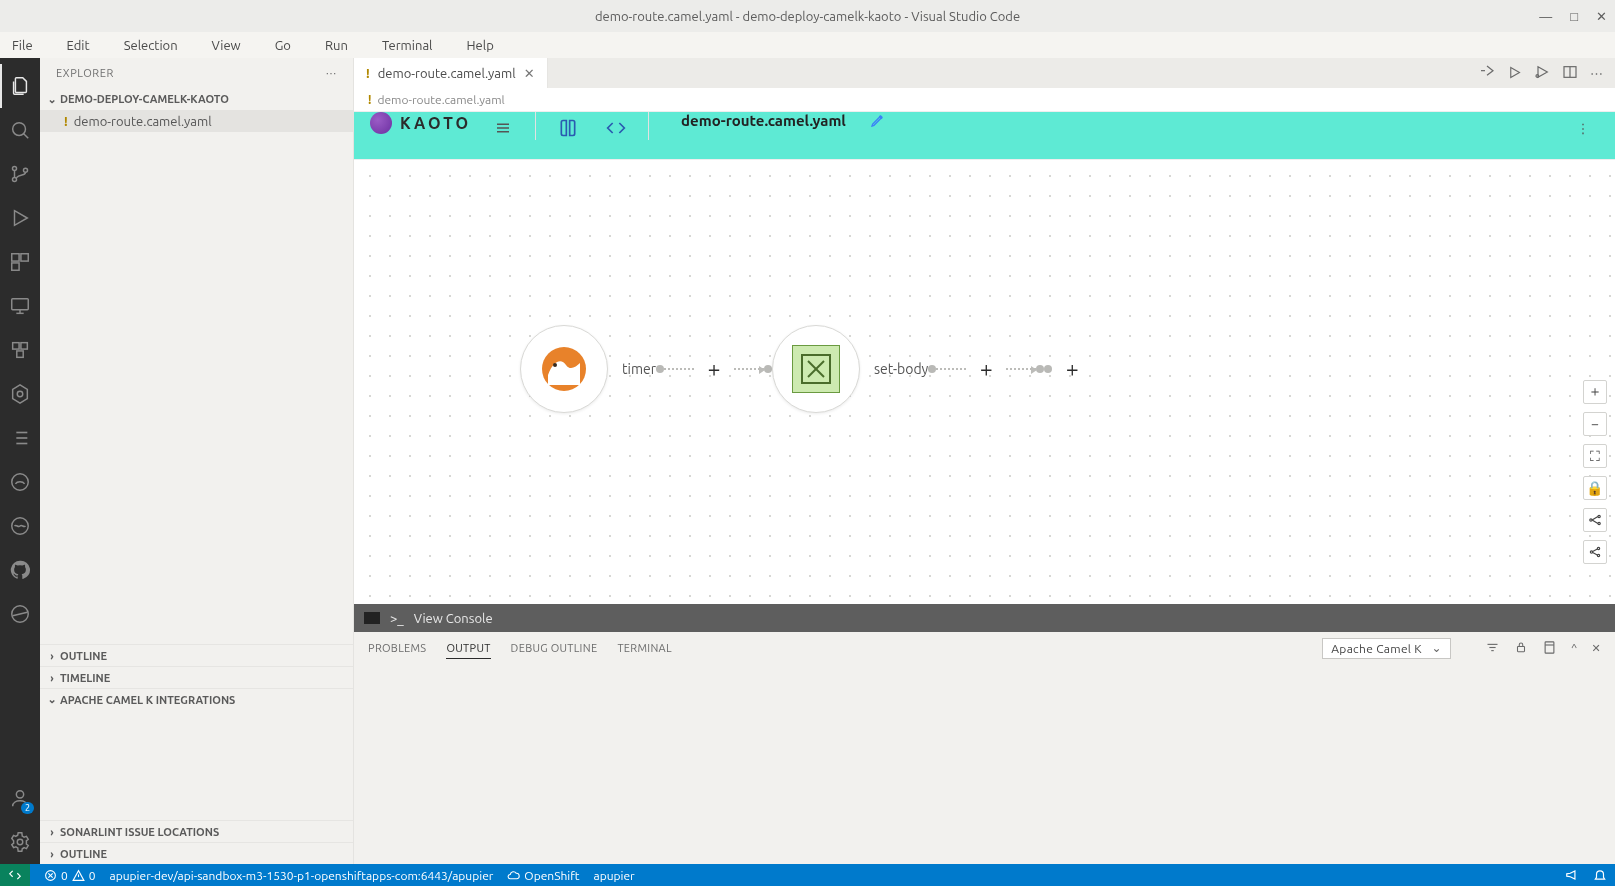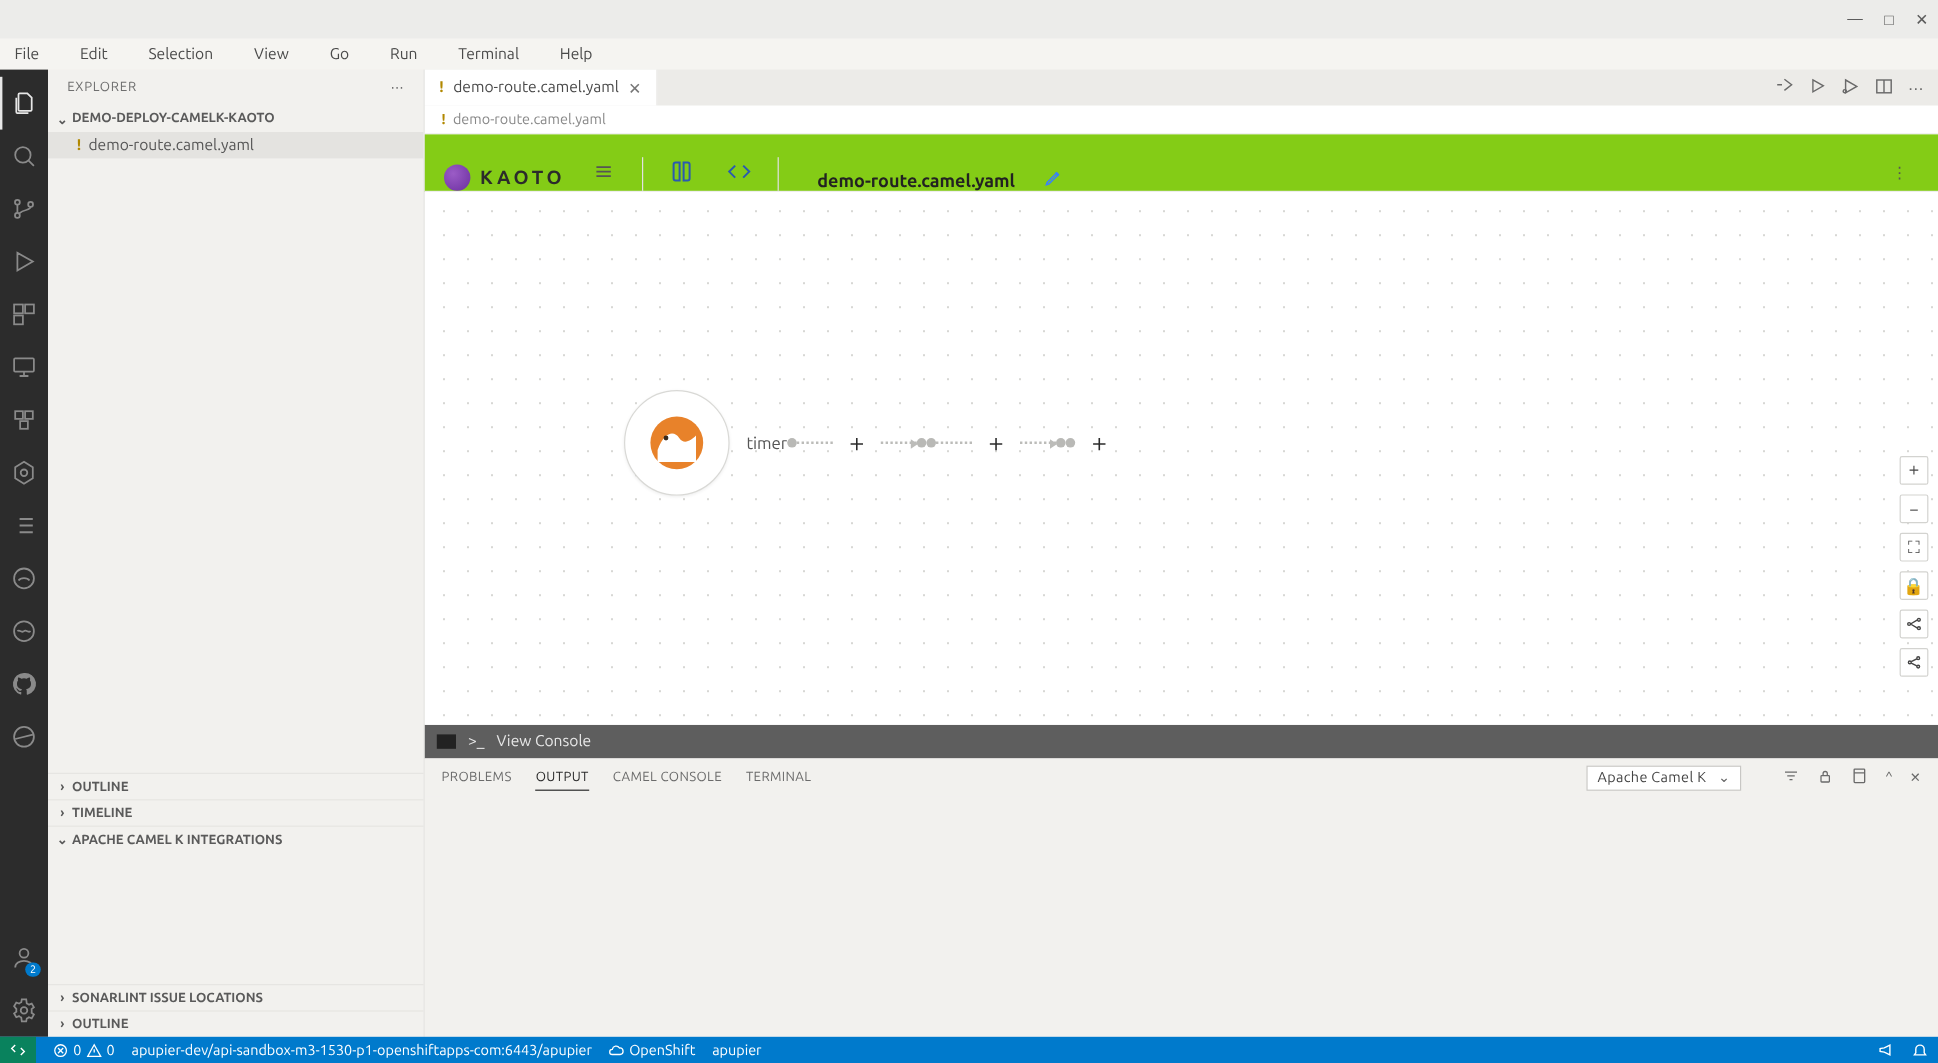--- a/index.html
+++ b/index.html
@@ -46,21 +46,21 @@
 .tabs-row { height: 30px; background: #ecebe8; display: flex; align-items: stretch; }
 .tab { display: flex; align-items: center; gap: 8px; padding: 0 12px; background: #fff; border-right: 1px solid #e6e5e2; font-size: 13px; color: #4a4a4a; }
 .tab .close { color: #777; cursor: pointer; }
 .tabs-actions { margin-left: auto; display: flex; align-items: center; gap: 12px; padding-right: 12px; color: #6a6a6a; }
 .tabs-actions span { cursor: pointer; }
 
 
 .breadcrumb-bar { height: 24px; background: #fff; display: flex; align-items: center; padding: 0 14px; font-size: 12px; color: #888; border-bottom: 1px solid #eee; gap: 6px; }
 
 
-.kaoto-header { height: 48px; background: #84cc16; display: flex; align-items: flex-end; padding: 0 16px; gap: 16px; border-bottom: 1px solid #eee; }
+.kaoto-header { height: 48px; background: #5eead4; display: flex; align-items: flex-start; padding: 0 16px; gap: 16px; border-bottom: 1px solid #eee; }
 .kaoto-logo { display: flex; align-items: center; gap: 8px; font-weight: 700; letter-spacing: 3px; font-size: 16px; color: #2b2b2b; }
 .kaoto-logo-badge { width: 22px; height: 22px; border-radius: 50%; background: radial-gradient(circle at 35% 35%, #9b5cc6, #6b2fa0); }
 .kaoto-divider { width: 1px; height: 28px; background: #e2e2e2; }
 .kaoto-iconbtn { width: 32px; height: 32px; display: flex; align-items: center; justify-content: center; cursor: pointer; }
 .kaoto-filename { font-weight: 700; color: #222; font-size: 15px; margin-left: 16px; }
 .kaoto-pencil { color: #3b82f6; margin-left: 8px; cursor: pointer; }
 .kaoto-header-spacer { flex: 1; }
 
 
 .canvas { flex: 1; background: #fff; position: relative; overflow: hidden;
@@ -104,20 +104,21 @@
 
 .statusbar { height: 22px; background: #007acc; color: #fff; display: flex; align-items: center; padding: 0 8px; font-size: 12px; gap: 14px; }
 .statusbar .seg { display: flex; align-items: center; gap: 4px; cursor: pointer; }
 .statusbar .remote { background: #09825d; margin: -0 0 0 -8px; padding: 0 8px; height: 100%; display: flex; align-items: center; }
 .statusbar-spacer { flex: 1; }
 </style>
 </head>
 <body>
 
 <div class="titlebar">
+  <div class="titlebar-title">demo-route.camel.yaml - demo-deploy-camelk-kaoto - Visual Studio Code</div>
   <div class="titlebar-controls">
     <span>—</span>
     <span>□</span>
     <span>✕</span>
   </div>
 </div>
 
 <div class="menubar">
   <div class="menubar-item">File</div>
   <div class="menubar-item">Edit</div>
@@ -364,20 +365,32 @@
             </svg>
           </div>
           <div class="node-label">timer</div>
         </div>
         <span class="conn-handle"></span>
         <span class="edge"></span>
         <span class="plus-btn">＋</span>
         <span class="edge arrowed"></span>
         <span class="conn-handle"></span>
 
+        <div class="node-wrap">
+          <div class="node">
+            <div class="setbody-box">
+              <svg width="34" height="34" viewBox="0 0 34 34" fill="none" stroke="#4a6c2b" stroke-width="2">
+                <rect x="3" y="3" width="28" height="28" fill="none"></rect>
+                <line x1="9" y1="9" x2="25" y2="25"></line>
+                <line x1="25" y1="9" x2="9" y2="25"></line>
+              </svg>
+            </div>
+          </div>
+          <div class="node-label">set-body</div>
+        </div>
         <span class="conn-handle"></span>
         <span class="edge"></span>
         <span class="plus-btn">＋</span>
         <span class="edge arrowed"></span>
         <span class="conn-handle"></span>
 
         <span class="conn-handle"></span>
         <span class="plus-btn">＋</span>
       </div>
 
@@ -407,21 +420,21 @@
 
     <div class="panel-container">
       <div class="view-console-bar">
         <span class="terminal-badge"></span>
         <span>&gt;_</span>
         <span>View Console</span>
       </div>
       <div class="panel-tabs">
         <div class="panel-tab">PROBLEMS</div>
         <div class="panel-tab active">OUTPUT</div>
-        <div class="panel-tab">CAMEL CONSOLE</div>
+        <div class="panel-tab">DEBUG OUTLINE</div>
         <div class="panel-tab">TERMINAL</div>
         <div class="panel-tabs-spacer"></div>
         <div class="panel-select">Apache Camel K</div>
         <div class="panel-actions">
           <span><svg width="15" height="15" viewBox="0 0 24 24" fill="none" stroke="currentColor" stroke-width="1.8">
                 <line x1="4" y1="7" x2="20" y2="7"></line>
                 <line x1="7" y1="12" x2="17" y2="12"></line>
                 <line x1="10" y1="17" x2="14" y2="17"></line>
               </svg></span>
           <span><svg width="14" height="14" viewBox="0 0 24 24" fill="none" stroke="currentColor" stroke-width="1.8">

